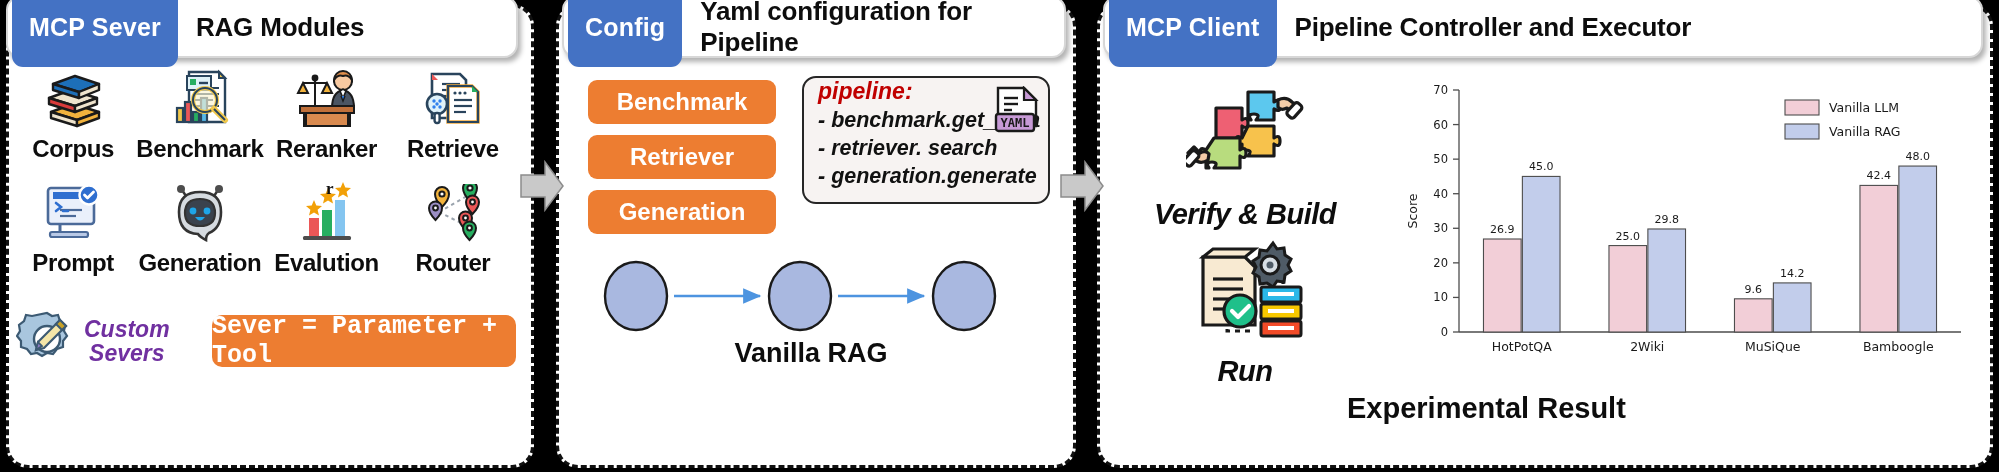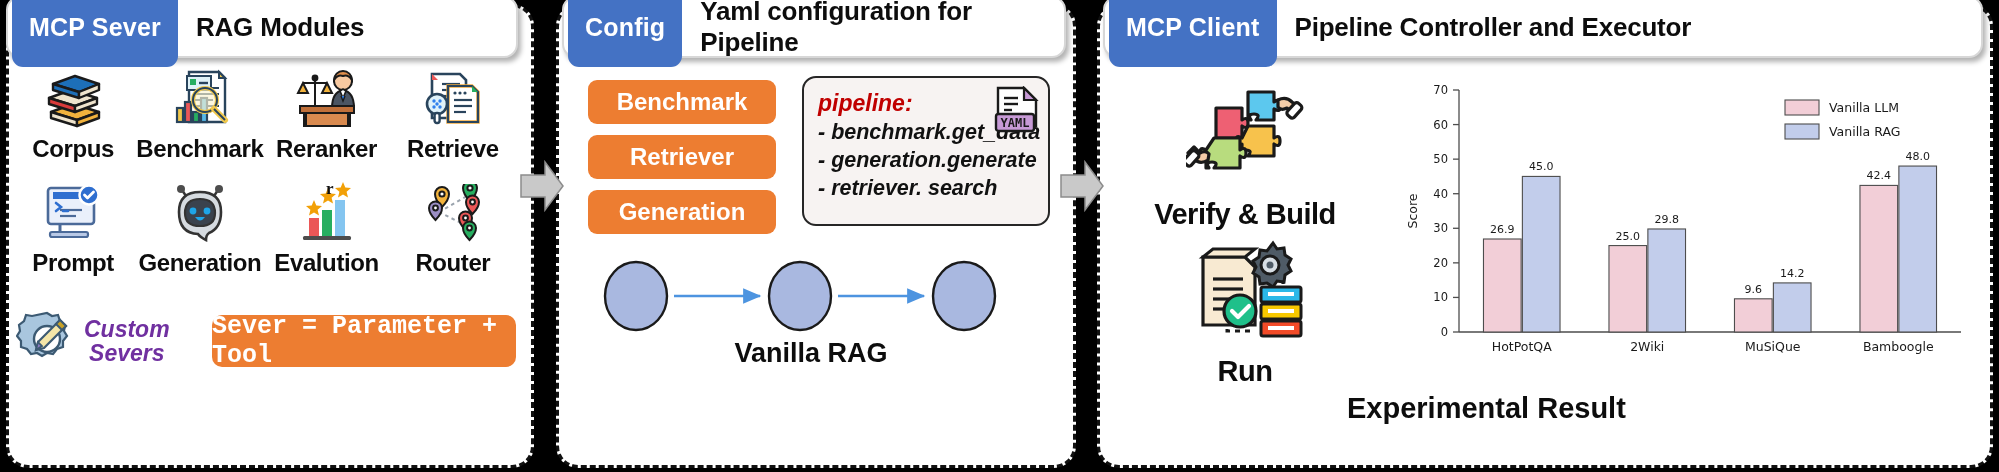--- a/index.html
+++ b/index.html
@@ -41,31 +41,31 @@
   .custom-wrap{display:flex;align-items:center;width:196px;}
   .custom-txt{margin-left:6px;font-style:italic;font-weight:bold;font-size:23px;color:#7030A0;
               line-height:1.05;text-align:center;}
   .sever-eq{flex:1;height:52px;background:#ED7D31;border-radius:10px;display:flex;align-items:center;
             justify-content:center;color:#fff;font-weight:bold;font-size:25px;margin-left:0;font-family:Liberation Mono, monospace;}
 
   
   .chips{position:absolute;left:32px;top:76px;width:188px;}
   .chip{height:44px;background:#ED7D31;border-radius:9px;display:flex;align-items:center;
         justify-content:center;color:#fff;font-weight:bold;font-size:24px;margin-bottom:11px;}
-  .yamlbox{position:absolute;left:246px;top:72px;width:248px;height:150px;background:#f7f3f2;
-           border:2.5px solid #262626;border-radius:14px;box-sizing:border-box;padding:12px 14px;}
+  .yamlbox{position:absolute;left:246px;top:72px;width:248px;height:128px;background:#f7f3f2;
+           border:2.5px solid #262626;border-radius:14px;box-sizing:border-box;padding:0 14px;}
   .yaml-head{font-style:italic;font-weight:bold;font-size:23px;color:#C00000;margin-bottom:2px;}
   .yaml-line{font-style:italic;font-weight:bold;font-size:21.5px;color:#111;line-height:1.30;white-space:nowrap;}
   .yaml-ic{position:absolute;right:8px;top:8px;}
   .flow{position:absolute;left:28px;top:246px;width:460px;height:92px;}
   .flow-cap{position:absolute;left:0;top:334px;width:510px;text-align:center;
             font-size:27px;font-weight:bold;color:#0d0d0d;}
 
   
-  .left-col{position:absolute;left:20px;top:70px;width:256px;}
+  .left-col{position:absolute;left:20px;top:70px;width:256px;font-style:italic;}
   .lc-item{display:flex;flex-direction:column;align-items:center;}
   .lc-label{margin-top:2px;font-size:29px;font-weight:bold;color:#0d0d0d;letter-spacing:-.5px;}
   .chart-wrap{position:absolute;left:288px;top:60px;width:590px;height:320px;}
   .chart-cap{position:absolute;left:250px;top:388px;width:620px;
              font-size:29px;font-weight:bold;color:#0d0d0d;}
   .axis{stroke:#4d4d4d;stroke-width:1.3;}
   .tk{font-size:11.5px;fill:#1a1a1a;font-family:"DejaVu Sans",sans-serif;}
   .xt{font-size:12.5px;fill:#1a1a1a;font-family:"DejaVu Sans",sans-serif;}
   .dl{font-size:11px;fill:#1a1a1a;font-family:"DejaVu Sans",sans-serif;}
   .lg{font-size:12.5px;fill:#1a1a1a;font-family:"DejaVu Sans",sans-serif;}
@@ -319,22 +319,22 @@
 
     <div class="chips">
       <div class="chip">Benchmark</div>
       <div class="chip">Retriever</div>
       <div class="chip">Generation</div>
     </div>
 
     <div class="yamlbox">
       <div class="yaml-head">pipeline:</div>
       <div class="yaml-line">- benchmark.get_data</div>
+      <div class="yaml-line">- retriever. search</div>
       <div class="yaml-line">- generation.generate</div>
-      <div class="yaml-line">- retriever. search</div>
       <div class="yaml-ic">
         <svg width="46" height="54" viewBox="0 0 46 54">
           <path d="M4 2 H30 L42 14 V40 H4 Z" fill="#fff" stroke="#1a1a1a" stroke-width="2.4"></path>
           <path d="M30 2 V14 H42 Z" fill="#C79AD6" stroke="#1a1a1a" stroke-width="2.2"></path>
           <g stroke="#1a1a1a" stroke-width="2.4">
               <line x1="10" y1="12" x2="24" y2="12"></line>
             <line x1="10" y1="18" x2="24" y2="18"></line>
               <line x1="10" y1="24" x2="18" y2="24"></line>
             </g>
           <rect x="2" y="28" width="38" height="17" rx="2.5" fill="#C79AD6" stroke="#1a1a1a" stroke-width="2.4"></rect>

